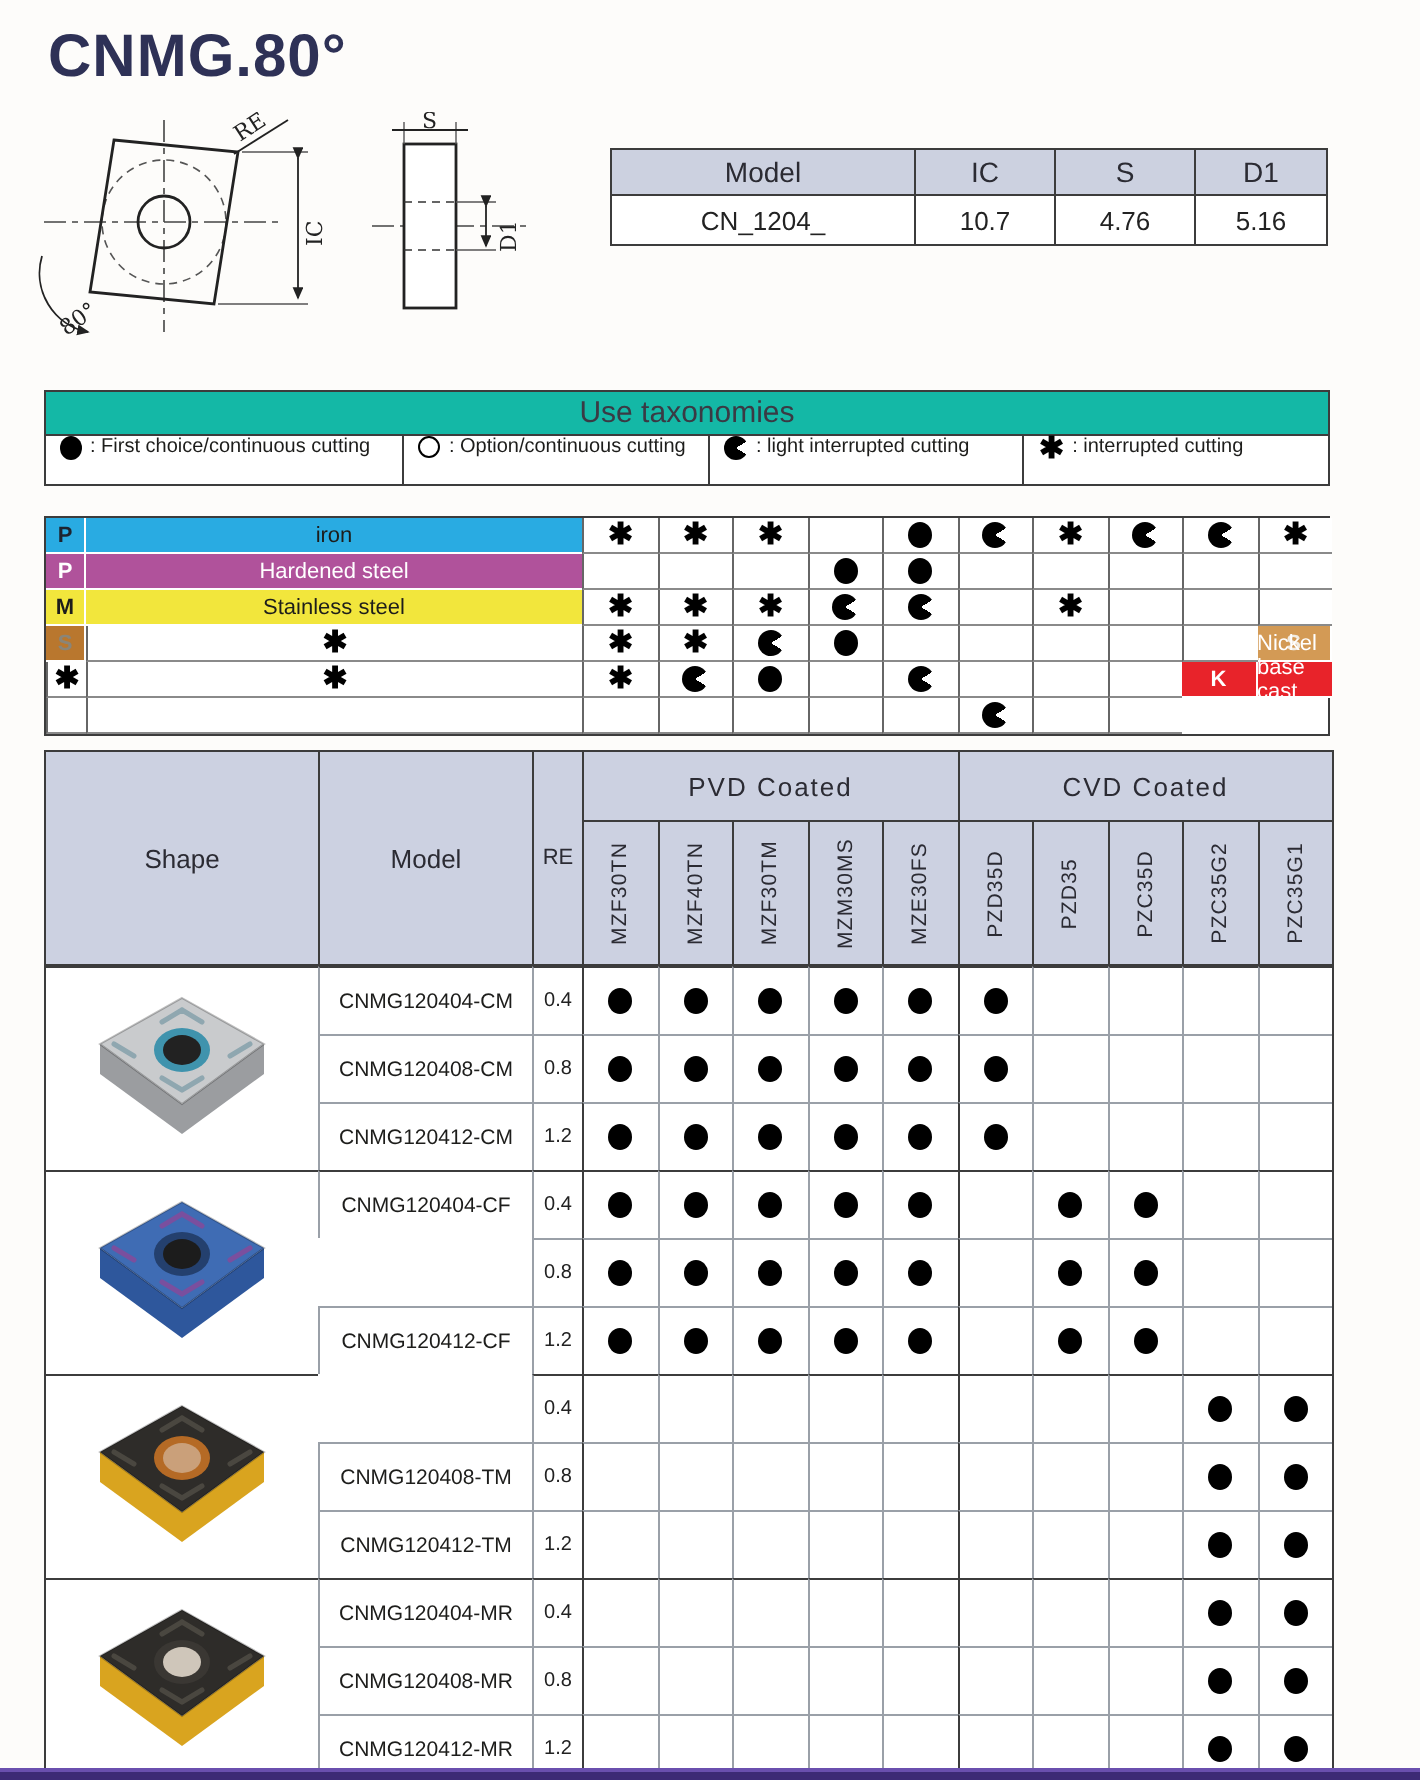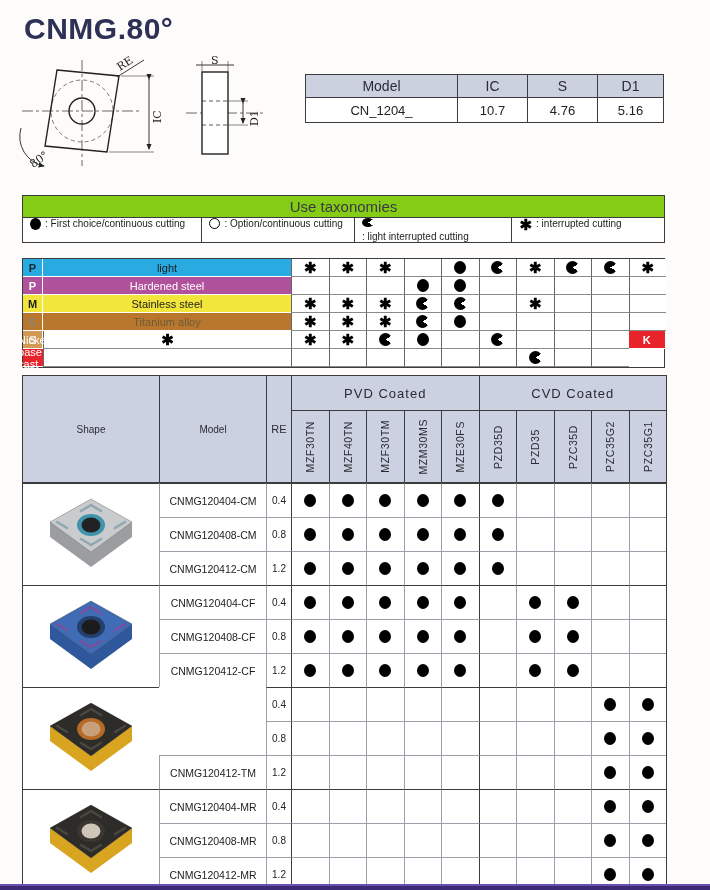--- a/index.html
+++ b/index.html
@@ -20,21 +20,21 @@
   .drawing text { font-family:"DejaVu Serif", serif; fill:#222; }
   
   table.spec { position:absolute; left:305px; top:74px; border-collapse:collapse; }
   table.spec th, table.spec td { border:1px solid #3c3c3c; text-align:center; }
   table.spec th { background:#ccd1e0; font-size:14px; font-weight:400; color:#2b2b33; height:23px; }
   table.spec td { font-size:13px; height:25px; background:#fff; }
   .c-model{ width:152px; } .c-ic{ width:70px; } .c-s{ width:70px; } .c-d1{ width:66px; }
   
   .taxbox { position:absolute; left:22px; top:195px; width:643px; }
   .tax-title {
-    height:23px; background:#84cc16; border:1px solid #3c3c3c;
+    height:23px; background:#14b8a6; border:1px solid #3c3c3c;
     display:flex; align-items:center; justify-content:center;
     font-size:15px; color:#3a3a44;
   }
   .legend { display:flex; height:25px; border:1px solid #3c3c3c; border-top:none; background:#fff; }
   .legend-cell {
     display:flex; gap:4px; padding-left:7px;
     font-size:10px; color:#1d1d1b; border-right:1px solid #3c3c3c;
   }
   .legend-cell:last-child { border-right:none; }
   
@@ -59,21 +59,21 @@
   
   .mtable {
     position:absolute; left:22px; top:375px;
     display:grid;
     grid-template-columns:136px 107px 25px repeat(10,37.5px);
     grid-template-rows:35px 72px repeat(12,34px);
     border:1.5px solid #3c3c3c; background:#fff;
   }
   .mtable > div { display:flex; align-items:center; justify-content:center; }
   .hd { background:#ccd1e1; color:#2b2b33; border-left:1px solid #3c3c3c; border-bottom:1px solid #3c3c3c; }
-  .hd-corner { font-size:10px; }
+  .hd-corner { font-size:13px; }
   .hd-group { font-size:13px; letter-spacing:1px; }
   .hd-vert span {
     writing-mode:vertical-rl; transform:rotate(180deg);
     font-size:10.5px; letter-spacing:.6px; white-space:nowrap;
   }
   .cell { border-left:1px solid #9aa0a8; border-top:1px solid #9aa0a8; background:#fff; }
   .cell.first-col { border-left:none; }
   .dv { border-left-width:1.5px; border-left-color:#3c3c3c; }
   .gt { border-top-width:1.5px; border-top-color:#3c3c3c;text-align:center; }
   .model-cell { font-size:10.5px; color:#1d1d1b; }
@@ -153,34 +153,34 @@
   <div class="tax-title">Use taxonomies</div>
   <div class="legend">
       <div class="legend-cell" style="width: 180px;">
         <span class="mk-full"></span>
         <span> : First choice/continuous cutting</span>
       </div>
       <div class="legend-cell" style="width: 153px;">
         <span class="mk-opt"></span>
         <span> : Option/continuous cutting</span>
       </div>
-      <div class="legend-cell" style="width: 158px; flex-direction: column;">
+      <div class="legend-cell" style="width: 158px;">
         <span class="mk-half"></span>
         <span> : light interrupted cutting</span>
       </div>
       <div class="legend-cell" style="width: 152px;">
         <span class="mk-ast">✱</span>
         <span> : interrupted cutting</span>
       </div>
     </div>
 </div>
 
 <div class="mat">
     <div class="mat-code" style="background: rgb(41, 171, 226); color: rgb(29, 36, 48);">P</div>
-    <div class="mat-name" style="background: rgb(41, 171, 226); color: rgb(29, 29, 27);">light</div>
+    <div class="mat-name" style="background: rgb(41, 171, 226); color: rgb(29, 29, 27);">iron</div>
     <div class="mat-cell">
       <span class="mk-ast">✱</span>
     </div>
     <div class="mat-cell">
       <span class="mk-ast">✱</span>
     </div>
     <div class="mat-cell">
       <span class="mk-ast">✱</span>
     </div>
     <div class="mat-cell"></div>
@@ -236,21 +236,20 @@
       <span class="mk-half"></span>
     </div>
     <div class="mat-cell"></div>
     <div class="mat-cell">
       <span class="mk-ast">✱</span>
     </div>
     <div class="mat-cell"></div>
     <div class="mat-cell"></div>
     <div class="mat-cell"></div>
     <div class="mat-code" style="background: rgb(185, 119, 46); color: rgb(138, 133, 120);">S</div>
-    <div class="mat-name" style="background: rgb(185, 119, 46); color: rgb(110, 90, 58);">Titanium alloy</div>
     <div class="mat-cell">
       <span class="mk-ast">✱</span>
     </div>
     <div class="mat-cell">
       <span class="mk-ast">✱</span>
     </div>
     <div class="mat-cell">
       <span class="mk-ast">✱</span>
     </div>
     <div class="mat-cell">
@@ -450,21 +449,20 @@
     </div>
     <div class="cell gt dv" style="grid-area: 6 / 9;"></div>
     <div class="cell gt" style="grid-area: 6 / 10;">
       <span class="mk-full"></span>
     </div>
     <div class="cell gt" style="grid-area: 6 / 11;">
       <span class="mk-full"></span>
     </div>
     <div class="cell gt" style="grid-area: 6 / 12;"></div>
     <div class="cell gt" style="grid-area: 6 / 13;"></div>
-    <div class="cell model-cell" style="grid-area: 7 / 2;">CNMG120408-CF</div>
     <div class="cell re-cell" style="grid-area: 7 / 3;">0.8</div>
     <div class="cell dv" style="grid-area: 7 / 4;">
       <span class="mk-full"></span>
     </div>
     <div class="cell" style="grid-area: 7 / 5;">
       <span class="mk-full"></span>
     </div>
     <div class="cell" style="grid-area: 7 / 6;">
       <span class="mk-full"></span>
     </div>
@@ -527,20 +525,21 @@
     <div class="cell gt" style="grid-area: 9 / 8;"></div>
     <div class="cell gt dv" style="grid-area: 9 / 9;"></div>
     <div class="cell gt" style="grid-area: 9 / 10;"></div>
     <div class="cell gt" style="grid-area: 9 / 11;"></div>
     <div class="cell gt" style="grid-area: 9 / 12;">
       <span class="mk-full"></span>
     </div>
     <div class="cell gt" style="grid-area: 9 / 13;">
       <span class="mk-full"></span>
     </div>
+    <div class="cell model-cell" style="grid-area: 10 / 2;">CNMG120408-TM</div>
     <div class="cell re-cell" style="grid-area: 10 / 3;">0.8</div>
     <div class="cell dv" style="grid-area: 10 / 4;"></div>
     <div class="cell" style="grid-area: 10 / 5;"></div>
     <div class="cell" style="grid-area: 10 / 6;"></div>
     <div class="cell" style="grid-area: 10 / 7;"></div>
     <div class="cell" style="grid-area: 10 / 8;"></div>
     <div class="cell dv" style="grid-area: 10 / 9;"></div>
     <div class="cell" style="grid-area: 10 / 10;"></div>
     <div class="cell" style="grid-area: 10 / 11;"></div>
     <div class="cell" style="grid-area: 10 / 12;">

